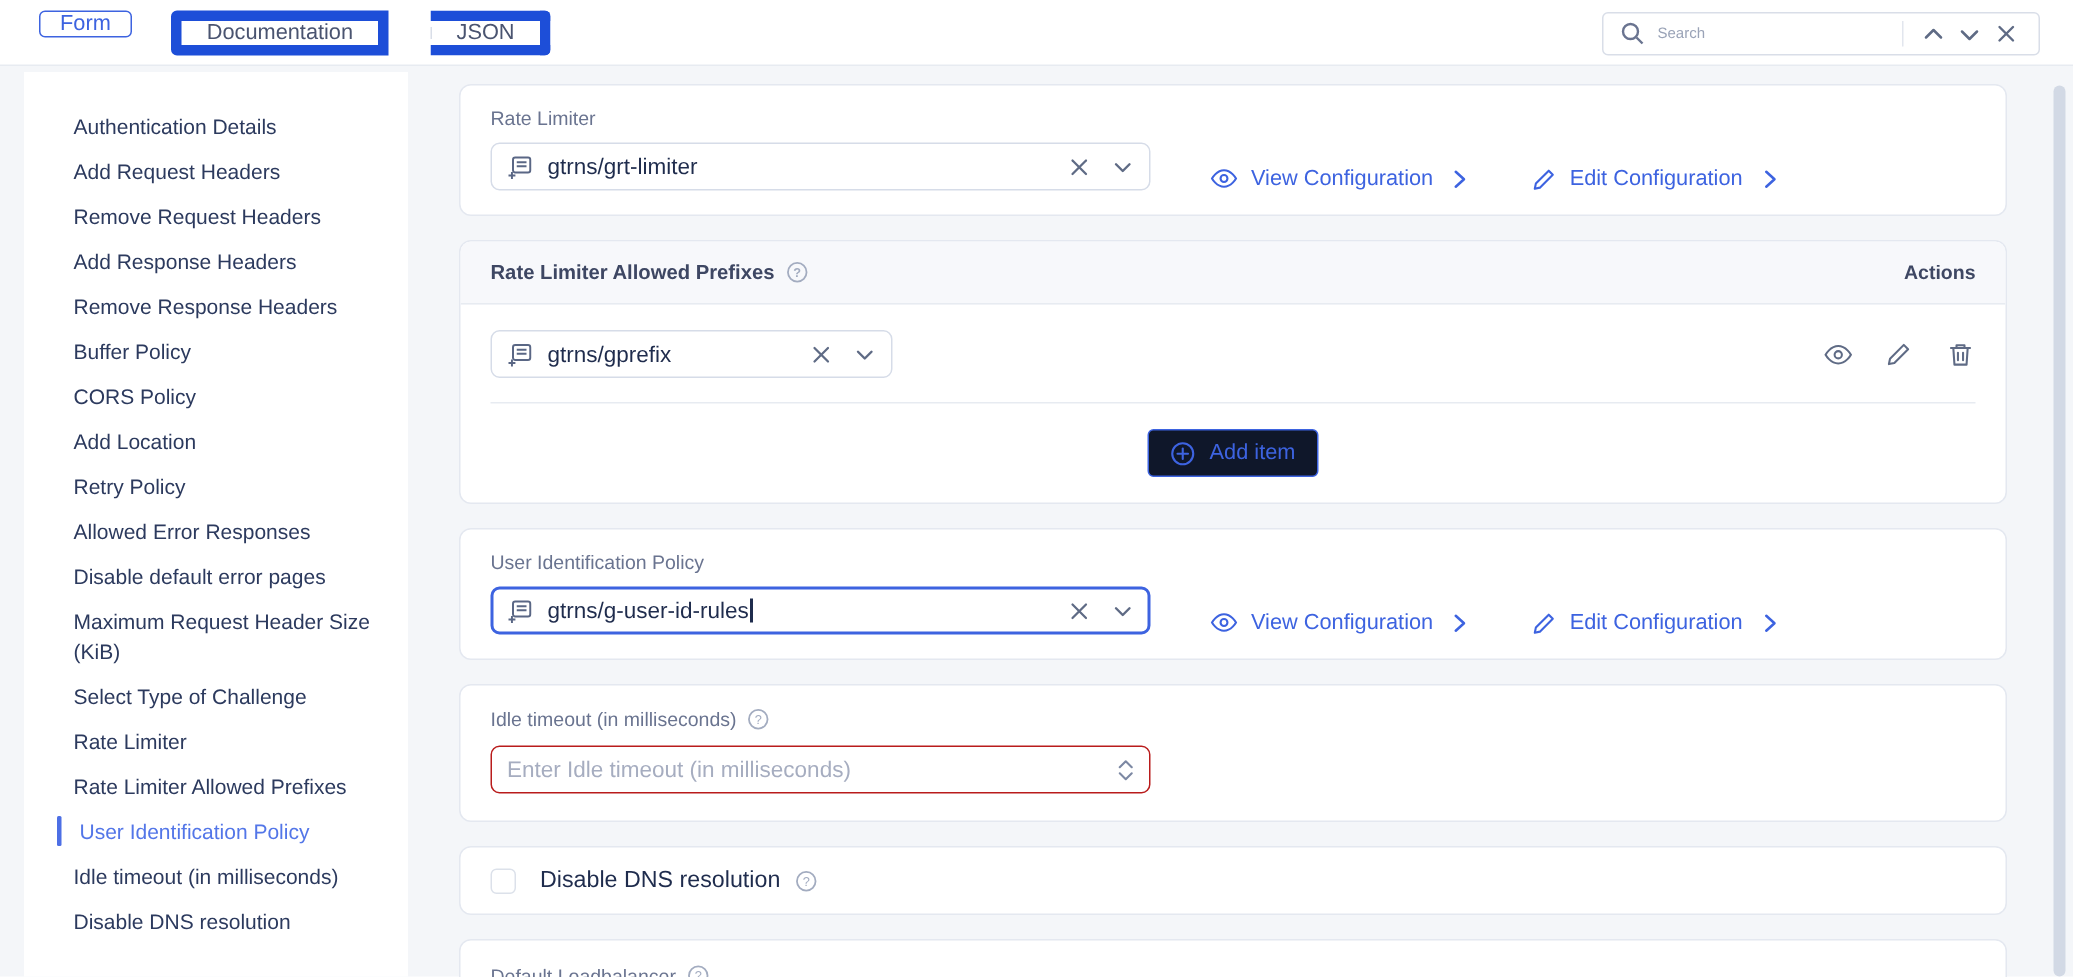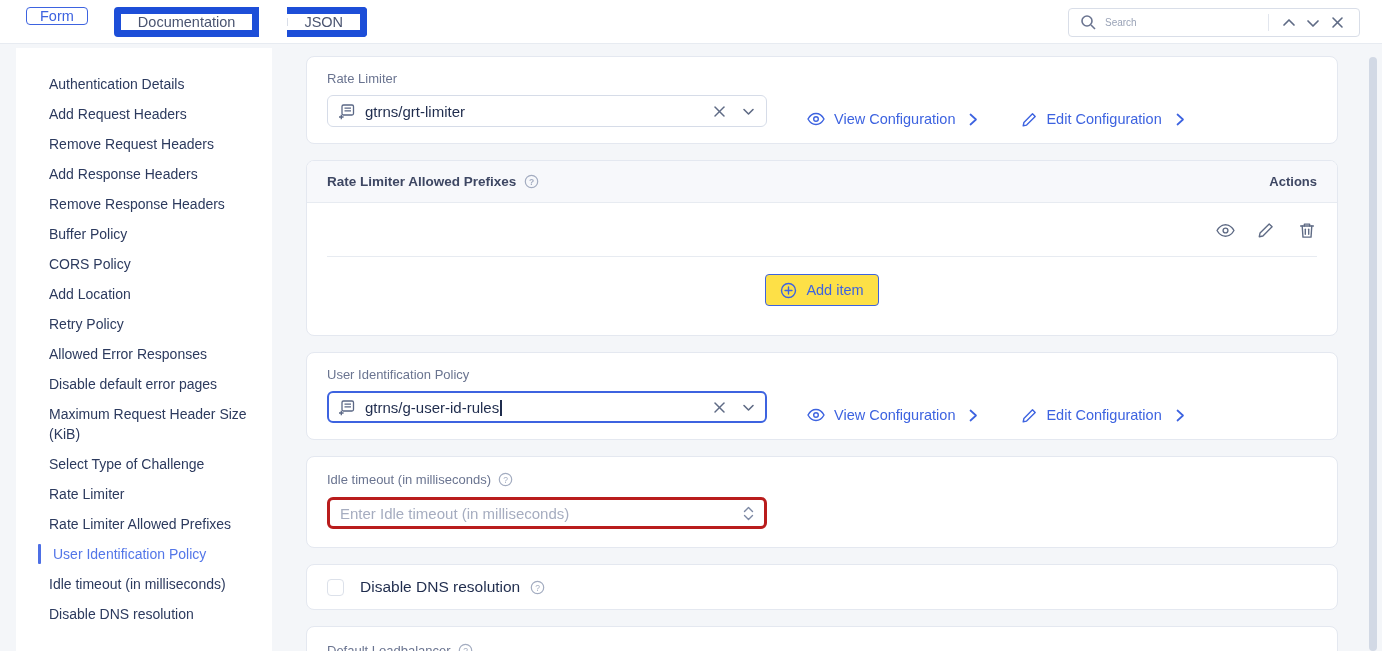--- a/index.html
+++ b/index.html
@@ -66,26 +66,26 @@
   .tbl-title { font-size:13.5px; font-weight:700; color:#3E4763;
     display:flex; align-items:center; gap:8px; }
   .tbl-actions { margin-left:auto; font-size:13px; font-weight:700; color:#3E4763; }
   .tbl-row { display:flex; align-items:center; padding:17px 20px 0; }
   .tbl-row .select { width:268px; }
   .row-icons { margin-left:auto; display:flex; align-items:center; gap:21px; color:#7C88A3; }
   .row-icons .sbtn { width:20px; height:20px; }
   .tbl-div { border-top:1px solid #E7EBF1; margin:16px 20px 0; }
   .add-wrap { display:flex; justify-content:center; margin-top:17px; }
   .add-btn { display:flex; align-items:center; gap:9px; height:32px; padding:0 14px;
-    border:1px solid #3D63E0; border-radius:4px; background:#fde047; color:#3D63E0;
+    border:1px solid #3D63E0; border-radius:4px; background:#0f172a; color:#3D63E0;
     font-size:14.5px; font-family:"Liberation Sans", sans-serif; cursor:pointer; }
 
   
   .card.numcard { padding:15px 20px; height:92px; }
-  .num-input { width:440px; height:32px; border:3px solid #b91c1c; border-radius:6px;
+  .num-input { width:440px; height:32px; border:1px solid #b91c1c; border-radius:6px;
     display:flex; align-items:center; padding:0 10px; margin-top:10px; background:#fff; }
   .num-input input { border:none; outline:none; flex:1; font-size:15px; color:#1F2C4D;
     font-family:"Liberation Sans", sans-serif; min-width:0; }
   .num-input input::placeholder { color:#A6ADC0; }
   .spinner { display:flex; flex-direction:column; gap:1px; color:#7C88A3; cursor:pointer; }
 
   
   .card.checkcard { height:46px; display:flex; align-items:center; padding:0 20px; }
   .checkbox { width:17px; height:17px; border:1px solid #DCE1EA; border-radius:4px;
     background:#fff; cursor:pointer; flex:0 0 auto; }
@@ -231,20 +231,45 @@
           <span class="help">
             <svg width="15" height="15" viewBox="0 0 15 15" fill="none">
               <circle cx="7.5" cy="7.5" r="6.2" stroke="currentColor" stroke-width="1.2"></circle>
               <text x="7.5" y="10.6" text-anchor="middle" font-size="8.5" fill="currentColor" font-family="Liberation Sans, sans-serif">?</text>
               </svg>
           </span>
         </div>
         <span class="tbl-actions">Actions</span>
       </div>
       <div class="tbl-row">
+        <div class="select">
+          <span style="color:#5A6785">
+            <svg width="17" height="17" viewBox="0 0 17 17" fill="none" stroke="currentColor" stroke-width="1.3">
+              <rect x="4" y="2" width="11.5" height="10" rx="1.5"></rect>
+              <line x1="6.5" y1="5.2" x2="13" y2="5.2"></line>
+                <line x1="6.5" y1="7.8" x2="13" y2="7.8"></line>
+              <line x1="1" y1="14" x2="5.6" y2="14"></line>
+                <line x1="3.3" y1="11.7" x2="3.3" y2="16.3"></line>
+              </svg>
+          </span>
+          <span class="val">gtrns/gprefix</span>
+          <span class="right">
+            <span class="sbtn" style="width:16px;height:16px">
+              <svg width="13" height="13" viewBox="0 0 13 13" fill="none" stroke="currentColor" stroke-width="1.5" stroke-linecap="round">
+                <line x1="2" y1="2" x2="11" y2="11"></line>
+                  <line x1="11" y1="2" x2="2" y2="11"></line>
+                </svg>
+            </span>
+            <span class="sbtn" style="width:16px;height:16px">
+              <svg width="13" height="13" viewBox="0 0 13 13" fill="none" stroke="currentColor" stroke-width="1.6" stroke-linecap="round" stroke-linejoin="round">
+                <polyline points="2,4.5 6.5,9 11,4.5"></polyline>
+                </svg>
+            </span>
+          </span>
+        </div>
         <div class="row-icons">
           <span class="sbtn">
             <svg width="19" height="15" viewBox="0 0 18 14" fill="none" stroke="currentColor" stroke-width="1.3">
               <path d="M1 7s3-5.5 8-5.5S17 7 17 7s-3 5.5-8 5.5S1 7 1 7z"></path>
                 <circle cx="9" cy="7" r="2.3"></circle>
               </svg>
           </span>
           <span class="sbtn">
             <svg width="16" height="16" viewBox="0 0 15 15" fill="none" stroke="currentColor" stroke-width="1.3" stroke-linejoin="round">
               <path d="M10.5 1.8l2.7 2.7L4.6 13.1l-3.4.7.7-3.4z"></path>

